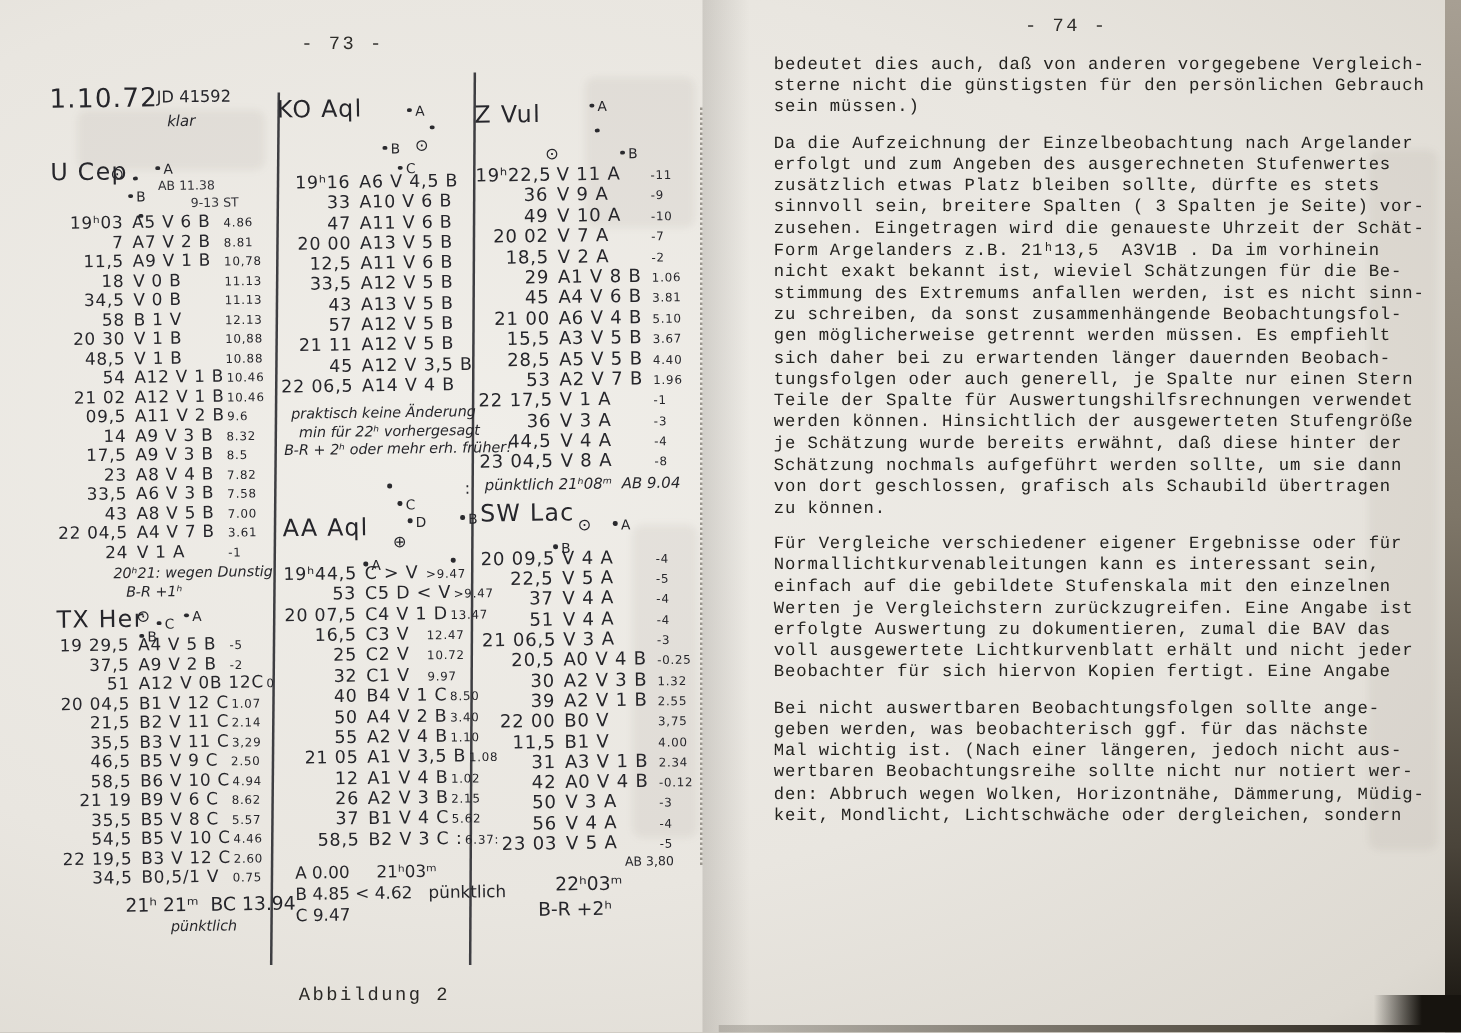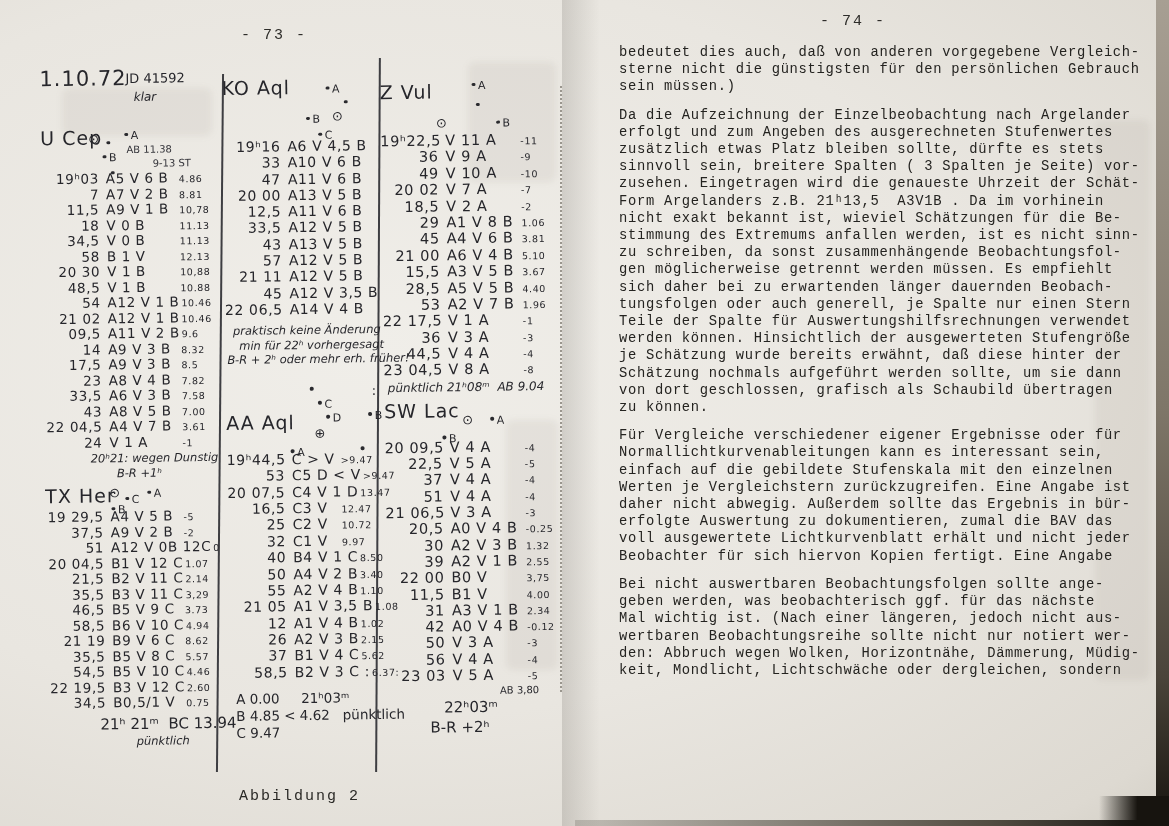--- a/index.html
+++ b/index.html
@@ -106,37 +106,37 @@
         <div class="lrow hw" style="height: 15.5px; font-size: 13.5px;"><span class="lt">14</span><span class="le">A9 V 3 B</span><span class="lv">8.32</span></div>
         <div class="lrow hw" style="height: 15.5px; font-size: 13.5px;"><span class="lt">17,5</span><span class="le">A9 V 3 B</span><span class="lv">8.5</span></div>
         <div class="lrow hw" style="height: 15.5px; font-size: 13.5px;"><span class="lt">23</span><span class="le">A8 V 4 B</span><span class="lv">7.82</span></div>
         <div class="lrow hw" style="height: 15.5px; font-size: 13.5px;"><span class="lt">33,5</span><span class="le">A6 V 3 B</span><span class="lv">7.58</span></div>
         <div class="lrow hw" style="height: 15.5px; font-size: 13.5px;"><span class="lt">43</span><span class="le">A8 V 5 B</span><span class="lv">7.00</span></div>
         <div class="lrow hw" style="height: 15.5px; font-size: 13.5px;"><span class="lt">22 04,5</span><span class="le">A4 V 7 B</span><span class="lv">3.61</span></div>
         <div class="lrow hw" style="height: 15.5px; font-size: 13.5px;"><span class="lt">24</span><span class="le">V 1 A</span><span class="lv">-1</span></div>
       </div>
       <div class="blk lines" style="margin-top: 2px;">
         <div class="ln hw script" style="margin-left: 46px;">20ʰ21: wegen Dunstig</div>
-        <div class="ln hw script" style="margin-left: 72px;">B-R +1ʰ</div>
+        <div class="ln hw script" style="margin-left: 56px;">B-R +1ʰ</div>
       </div>
       <div class="blk star" style="height: 26px; margin-top: 2px;">
         <span class="star-name hw" style="top: 2px;">TX Her</span>
         <span class="dot" style="left: 64px; top: 0px;"><span class="varg">⊙</span></span>
         <span class="dot" style="left: 80px; top: 6px;"><span class="dotmark"></span><span class="dl hw">C</span></span>
         <span class="dot" style="left: 102px; top: 0px;"><span class="dotmark"></span><span class="dl hw">A</span></span>
         <span class="dot" style="left: 66px; top: 16px;"><span class="dotmark"></span><span class="dl hw">B</span></span>
       </div>
       <div class="blk rows">
         <div class="lrow hw" style="height: 15.5px; font-size: 13.5px;"><span class="lt">19 29,5</span><span class="le">A4 V 5 B</span><span class="lv">-5</span></div>
         <div class="lrow hw" style="height: 15.5px; font-size: 13.5px;"><span class="lt">37,5</span><span class="le">A9 V 2 B</span><span class="lv">-2</span></div>
         <div class="lrow hw" style="height: 15.5px; font-size: 13.5px;"><span class="lt">51</span><span class="le">A12 V 0B 12C</span><span class="lv">0</span></div>
         <div class="lrow hw" style="height: 15.5px; font-size: 13.5px;"><span class="lt">20 04,5</span><span class="le">B1 V 12 C</span><span class="lv">1.07</span></div>
         <div class="lrow hw" style="height: 15.5px; font-size: 13.5px;"><span class="lt">21,5</span><span class="le">B2 V 11 C</span><span class="lv">2.14</span></div>
         <div class="lrow hw" style="height: 15.5px; font-size: 13.5px;"><span class="lt">35,5</span><span class="le">B3 V 11 C</span><span class="lv">3,29</span></div>
-        <div class="lrow hw" style="height: 15.5px; font-size: 13.5px;"><span class="lt">46,5</span><span class="le">B5 V 9 C</span><span class="lv">3.73</span></div>
+        <div class="lrow hw" style="height: 15.5px; font-size: 13.5px;"><span class="lt">46,5</span><span class="le">B5 V 9 C</span><span class="lv">2.50</span></div>
         <div class="lrow hw" style="height: 15.5px; font-size: 13.5px;"><span class="lt">58,5</span><span class="le">B6 V 10 C</span><span class="lv">4.94</span></div>
         <div class="lrow hw" style="height: 15.5px; font-size: 13.5px;"><span class="lt">21 19</span><span class="le">B9 V 6 C</span><span class="lv">8.62</span></div>
         <div class="lrow hw" style="height: 15.5px; font-size: 13.5px;"><span class="lt">35,5</span><span class="le">B5 V 8 C</span><span class="lv">5.57</span></div>
         <div class="lrow hw" style="height: 15.5px; font-size: 13.5px;"><span class="lt">54,5</span><span class="le">B5 V 10 C</span><span class="lv">4.46</span></div>
         <div class="lrow hw" style="height: 15.5px; font-size: 13.5px;"><span class="lt">22 19,5</span><span class="le">B3 V 12 C</span><span class="lv">2.60</span></div>
         <div class="lrow hw" style="height: 15.5px; font-size: 13.5px;"><span class="lt">34,5</span><span class="le">B0,5/1 V</span><span class="lv">0.75</span></div>
       </div>
       <div class="blk lines" style="margin-top: 4px;">
         <div class="ln hw big" style="margin-left: 52px;">21ʰ 21ᵐ  BC 13.94</div>
         <div class="ln hw script" style="margin-left: 88px;">pünktlich</div>
@@ -286,21 +286,20 @@
         <div class="tline">je Schätzung wurde bereits erwähnt, daß diese hinter der</div>
         <div class="tline">Schätzung nochmals aufgeführt werden sollte, um sie dann</div>
         <div class="tline">von dort geschlossen, grafisch als Schaubild übertragen</div>
         <div class="tline">zu können.</div>
       </div>
       <div class="para">
         <div class="tline">Für Vergleiche verschiedener eigener Ergebnisse oder für</div>
         <div class="tline">Normallichtkurvenableitungen kann es interessant sein,</div>
         <div class="tline">einfach auf die gebildete Stufenskala mit den einzelnen</div>
         <div class="tline">Werten je Vergleichstern zurückzugreifen. Eine Angabe ist</div>
-        <div class="tline">daher nicht abwegig. Außerdem sollte das Ergebnis in bür-</div>
         <div class="tline">erfolgte Auswertung zu dokumentieren, zumal die BAV das</div>
         <div class="tline">voll ausgewertete Lichtkurvenblatt erhält und nicht jeder</div>
         <div class="tline">Beobachter für sich hiervon Kopien fertigt. Eine Angabe</div>
       </div>
       <div class="para">
         <div class="tline">Bei nicht auswertbaren Beobachtungsfolgen sollte ange-</div>
         <div class="tline">geben werden, was beobachterisch ggf. für das nächste</div>
         <div class="tline">Mal wichtig ist. (Nach einer längeren, jedoch nicht aus-</div>
         <div class="tline">wertbaren Beobachtungsreihe sollte nicht nur notiert wer-</div>
         <div class="tline">den: Abbruch wegen Wolken, Horizontnähe, Dämmerung, Müdig-</div>

